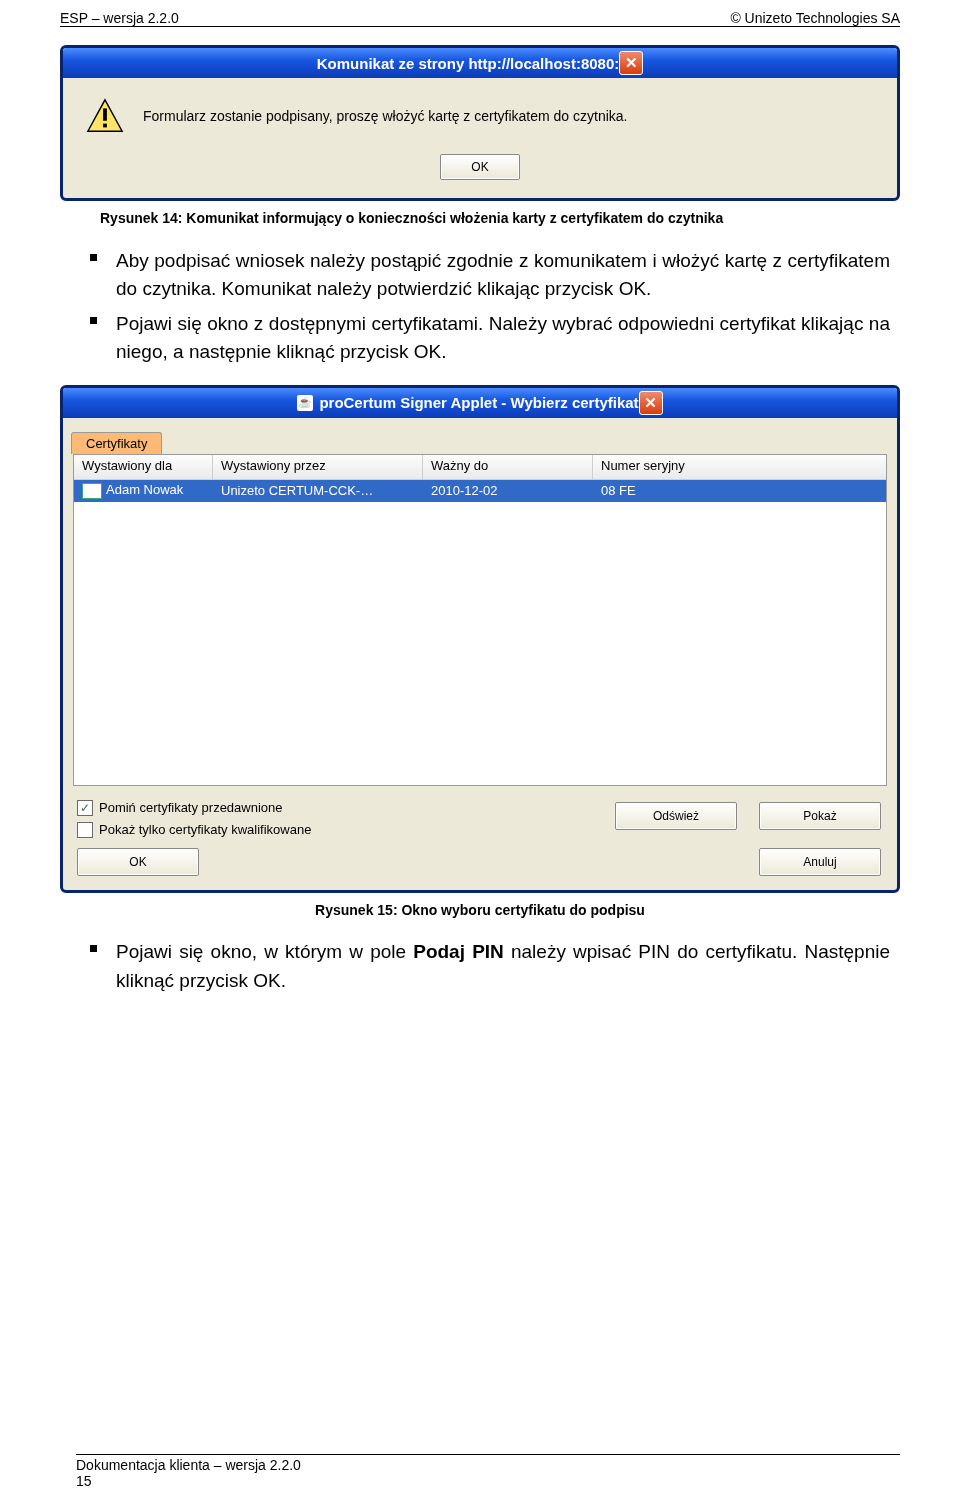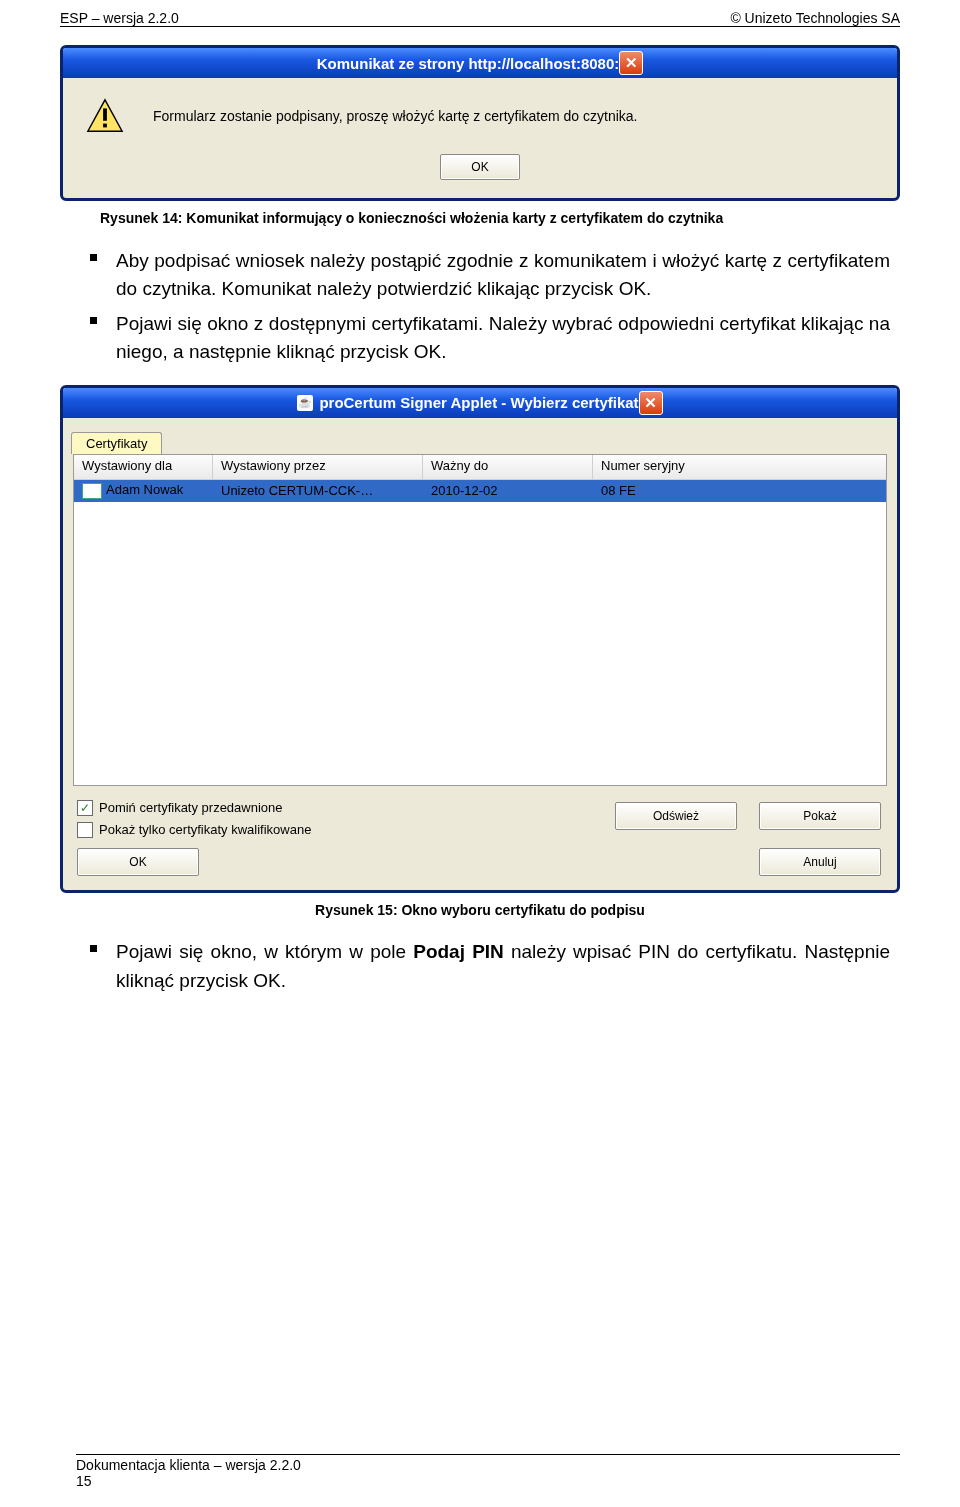--- a/index.html
+++ b/index.html
@@ -3,45 +3,45 @@
 <meta charset="utf-8">
 <style>
   html,body{margin:0;padding:0;background:#fff;font-family:Arial,Helvetica,sans-serif;color:#000}
   .page{width:960px;min-height:1507px;margin:0 auto;position:relative;box-sizing:border-box;padding:0 60px}
   .hdr{display:flex;justify-content:space-between;font-size:14px;padding-top:10px;border-bottom:1px solid #000}
   
   .dlg1{border:3px solid #0a246a;border-radius:6px;margin:18px 0 8px 0;background:#ece9d8;overflow:hidden}
   .titlebar{display:flex;align-items:center;justify-content:center;height:30px;background:linear-gradient(#4b8cff,#1857e0 40%,#0b3bb7);padding:0 6px}
   .titlebar .ttxt{color:#fff;font-weight:bold;font-size:15px}
   .closebtn{width:22px;height:22px;background:linear-gradient(#f08a6a,#d93c0b);border:1px solid #fff;border-radius:3px;display:flex;align-items:center;justify-content:center;color:#fff;font-weight:bold;font-size:15px}
-  .d1body{display:flex;align-items:center;padding:18px 22px 12px 22px;gap:28px}
+  .d1body{display:flex;align-items:center;padding:18px 22px 12px 22px;gap:18px}
   .warn{width:40px;height:40px;display:flex;align-items:center;justify-content:center}
   .warn svg{width:38px;height:38px}
   .d1txt{font-size:14px}
   .d1btnrow{display:flex;justify-content:center;padding:6px 0 18px 0}
   .winbtn{min-width:78px;height:24px;border:1px solid #888;border-radius:2px;background:linear-gradient(#fff,#ece9d8);font-size:12px;display:flex;align-items:center;justify-content:center;box-shadow:inset 0 0 0 1px #fff}
   .winbtn.wide{min-width:120px;height:26px}
   
   .figcap{font-size:14px;font-weight:bold;margin:6px 0 18px 40px;line-height:1.4}
   .figcap.center{text-align:center;margin-left:0}
   .body-block{margin:0 10px 10px 30px}
   ul.sq{list-style:none;padding:0;margin:0}
   ul.sq li{position:relative;padding-left:26px;font-size:19px;line-height:1.5;text-align:justify;margin-bottom:6px}
   ul.sq li::before{content:"";position:absolute;left:0;top:7px;width:7px;height:7px;background:#000}
   
   .dlg2{border:3px solid #0a246a;border-radius:6px;margin:18px 0 8px 0;background:#ece9d8;overflow:hidden}
   .javaicon{width:16px;height:16px;background:#fff;border-radius:2px;margin-right:6px;display:flex;align-items:center;justify-content:center;font-size:11px;color:#cc6600}
   .ttwrap{display:flex;align-items:center}
   .tabstrip{height:28px;display:flex;align-items:flex-end;padding:8px 8px 0 8px}
-  .tab{background:#fef9c3;border:1px solid #9a9a9a;border-bottom:none;padding:3px 14px;font-size:13px;border-top-left-radius:3px;border-top-right-radius:3px}
+  .tab{background:#fdba74;border:1px solid #9a9a9a;border-bottom:none;padding:3px 14px;font-size:13px;border-top-left-radius:3px;border-top-right-radius:3px}
   .listpanel{margin:0 10px;background:#fff;border:1px solid #9a9a9a;height:330px;position:relative}
   .colhdr{display:flex;height:24px;border-bottom:1px solid #cfcfcf;background:linear-gradient(#fdfdfd,#eaeaea)}
   .colhdr div{border-right:1px solid #cfcfcf;font-size:13px;padding:3px 8px;box-sizing:border-box}
   .c1{width:139px}.c2{width:210px}.c3{width:170px}.c4{flex:1;border-right:none!important}
-  .row{display:flex;height:22px;align-items:center;background:#3169c6;color:#000000;font-size:13px}
+  .row{display:flex;height:22px;align-items:center;background:#3169c6;color:#ffffff;font-size:13px}
   .row div{padding:0 8px;box-sizing:border-box}
   .ricon{width:18px;height:14px;background:#fff;border:1px solid #3a7; display:inline-block;margin-right:4px;vertical-align:middle}
   .chkrow{display:flex;align-items:center;font-size:13px;gap:6px;margin:6px 0 0 14px}
   .chkbox{width:14px;height:14px;border:1px solid #6a6a6a;background:#fff;display:inline-flex;align-items:center;justify-content:center;font-size:12px;color:#2a7a2a}
   .d2bottom{padding:8px 12px 14px 0}
   .d2row{display:flex;justify-content:space-between;align-items:center}
   .d2right{display:flex;gap:22px;margin-right:4px}
   .d2left{flex:1}
   .okrow{display:flex;justify-content:space-between;margin-top:10px;padding:0 4px 0 14px}
   

